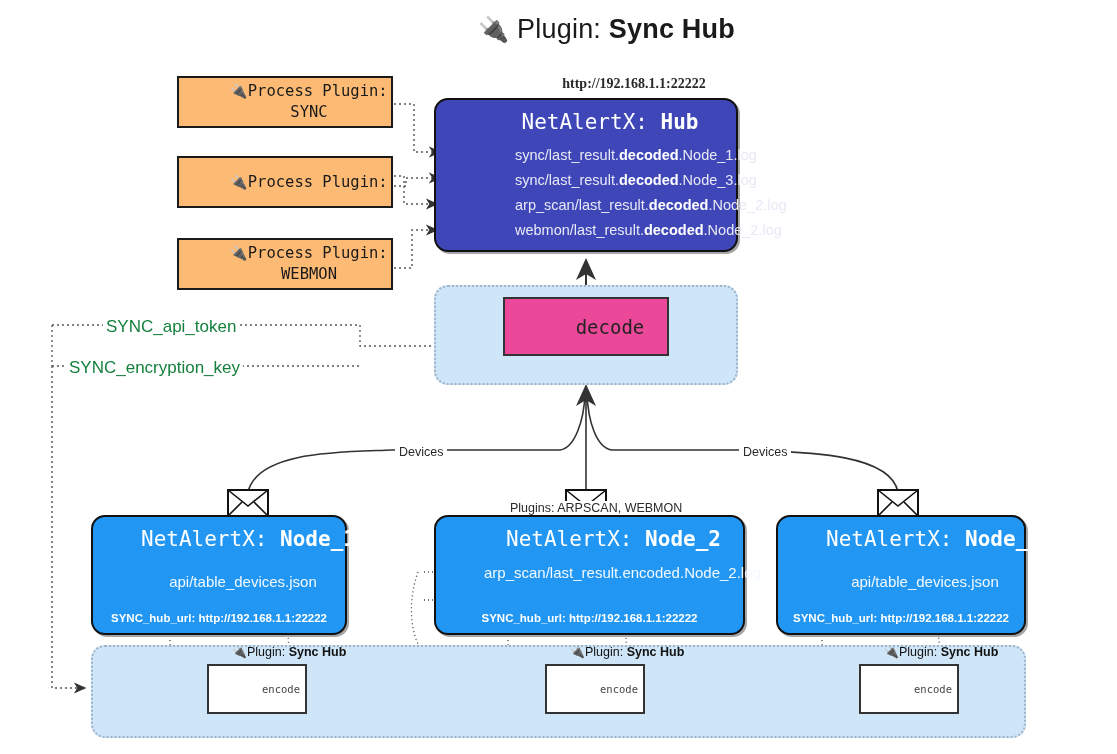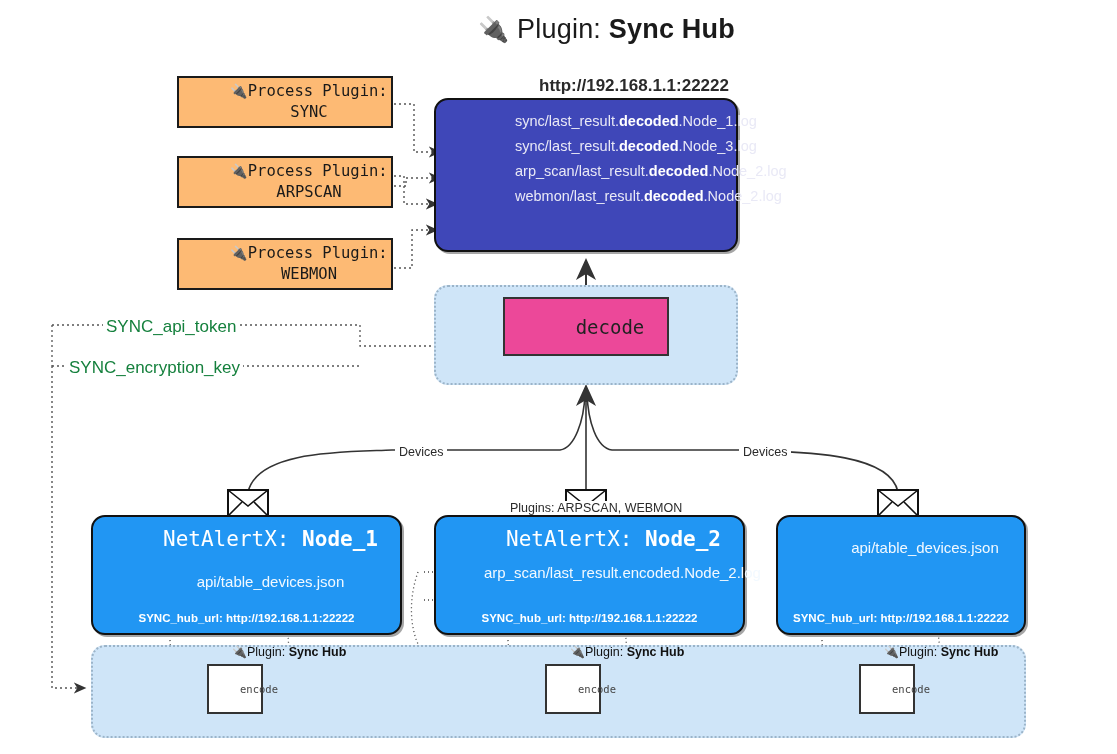--- a/index.html
+++ b/index.html
@@ -28,22 +28,22 @@
   #hub{left:434px;top:98px;width:304px;height:154px;background:#3f47b8;
        border:2px solid #111;border-radius:14px;box-sizing:border-box;
        box-shadow:2px 2px 0 rgba(0,0,0,.35);}
   #hub .hub-title{margin-top:10px;text-align:center;color:#fff;font-size:21px;
        font-family:"DejaVu Sans Mono","Liberation Mono",monospace;white-space:nowrap;}
   #hub .hub-title b{font-weight:700;}
   #hub .logs{margin-top:9px;}
   #hub .logline{color:#e9e9f6;font-size:14.5px;line-height:25px;text-align:center;
        white-space:nowrap;margin-left:31px;}
   #hub .logline b{font-weight:700;color:#fff;}
-  #hub-url{left:434px;top:76px;width:304px;text-align:center;font-size:17px;
-       font-weight:700;color:#2a2a2a;white-space:nowrap;}
+  #hub-url{left:434px;top:76px;width:304px;text-align:center;font-size:14px;
+       font-weight:700;color:#2a2a2a;white-space:nowrap;font-family:Liberation Serif, serif;}
 
   
   #decode-cluster{left:434px;top:285px;width:304px;height:100px;background:#cfe5f8;
        border:2px dotted #9bb4c9;border-radius:14px;box-sizing:border-box;}
   #decode-box{left:503px;top:297px;width:166px;height:59px;background:#ec4899;
        border:2px solid #333;box-sizing:border-box;display:flex;align-items:center;
        justify-content:center;font-family:"DejaVu Sans Mono","Liberation Mono",monospace;
        font-size:19px;color:#222;}
 
   
@@ -59,31 +59,31 @@
 
   
   .node{background:#2196f3;border:2px solid #111;border-radius:14px;box-sizing:border-box;
         box-shadow:2px 2px 0 rgba(0,0,0,.35);}
   .node .n-title{margin-top:10px;text-align:center;color:#fff;font-size:21px;
         font-family:"DejaVu Sans Mono","Liberation Mono",monospace;white-space:nowrap;}
   .node .n-title b{font-weight:700;}
   .node .n-line{color:#f2f9ff;font-size:15px;line-height:27px;text-align:center;white-space:nowrap;}
   .node .n-url{position:absolute;left:0;bottom:9px;width:100%;text-align:center;
         color:#ffffff;font-size:11.5px;font-weight:700;white-space:nowrap;}
-  #node1{left:91px;top:515px;width:311px;height:120px;}
+  #node1{left:91px;top:515px;width:256px;height:120px;}
   #node2{left:434px;top:515px;width:311px;height:120px;}
   #node3{left:776px;top:515px;width:250px;height:120px;}
   #node1 .body{margin-top:17px;}
   #node3 .body{margin-top:17px;}
   #node2 .body{margin-top:8px;}
 
   
   #bottom-cluster{left:91px;top:645px;width:935px;height:93px;background:#cfe5f8;
        border:2px dotted #9bb4c9;border-radius:14px;box-sizing:border-box;}
-  .encode-box{width:56px;height:50px;background:#fff;border:2px solid #333;
+  .encode-box{width:100px;height:50px;background:#fff;border:2px solid #333;
        box-sizing:border-box;display:flex;align-items:center;justify-content:center;
        font-family:"DejaVu Sans Mono","Liberation Mono",monospace;font-size:10.5px;color:#444;}
   .plugin-lbl{font-size:12.5px;white-space:nowrap;color:#111;}
   .plugin-lbl b{font-weight:700;}
   .plugin-lbl .plug{font-size:12px;}
   #enc1{left:207px;top:664px;}
   #enc2{left:545px;top:664px;}
   #enc3{left:859px;top:664px;}
   #plbl1{left:184px;top:645px;}
   #plbl2{left:522px;top:645px;}
@@ -161,29 +161,29 @@
   <span class="plug">🔌</span>
   <span class="t-light">Plugin: </span><span class="t-bold">Sync Hub</span>
 </div>
 
 <div class="abs proc" style="left:177px;top:76px;">
   <div class="l1"><span class="pl">🔌</span><span>Process Plugin:</span></div>
   <div class="l2">SYNC</div>
 </div>
 <div class="abs proc" style="left:177px;top:156px;">
   <div class="l1"><span class="pl">🔌</span><span>Process Plugin:</span></div>
-  <div class="l2">ARPSCAN</div>
 </div>
 <div class="abs proc" style="left:177px;top:238px;">
   <div class="l1"><span class="pl">🔌</span><span>Process Plugin:</span></div>
   <div class="l2">WEBMON</div>
 </div>
 
 <div class="abs" id="hub-url">http://192.168.1.1:22222</div>
 <div class="abs" id="hub">
+  <div class="hub-title"><span>NetAlertX: </span><b>Hub</b></div>
   <div class="logs">
     <div class="logline"><span>sync/last_result.</span><b>decoded</b><span>.Node_1.log</span></div>
     <div class="logline"><span>sync/last_result.</span><b>decoded</b><span>.Node_3.log</span></div>
     <div class="logline"><span>arp_scan/last_result.</span><b>decoded</b><span>.Node_2.log</span></div>
     <div class="logline"><span>webmon/last_result.</span><b>decoded</b><span>.Node_2.log</span></div>
   </div>
 </div>
 
 <div class="abs" id="decode-cluster"></div>
 <div class="abs" id="decode-box">decode</div>
@@ -205,20 +205,21 @@
 
 <div class="abs node" id="node2">
   <div class="n-title"><span>NetAlertX: </span><b>Node_2</b></div>
   <div class="body">
     <div class="n-line">arp_scan/last_result.encoded.Node_2.log</div>
   </div>
   <div class="n-url">SYNC_hub_url: http://192.168.1.1:22222</div>
 </div>
 
 <div class="abs node" id="node3">
+  <div class="n-title"><span>NetAlertX: </span><b>Node_3</b></div>
   <div class="body">
     <div class="n-line">api/table_devices.json</div>
   </div>
   <div class="n-url">SYNC_hub_url: http://192.168.1.1:22222</div>
 </div>
 
 <div class="abs" id="bottom-cluster"></div>
 
 <div class="abs plugin-lbl" id="plbl1">
   <span class="plug">🔌</span><span>Plugin: </span><b>Sync Hub</b>

